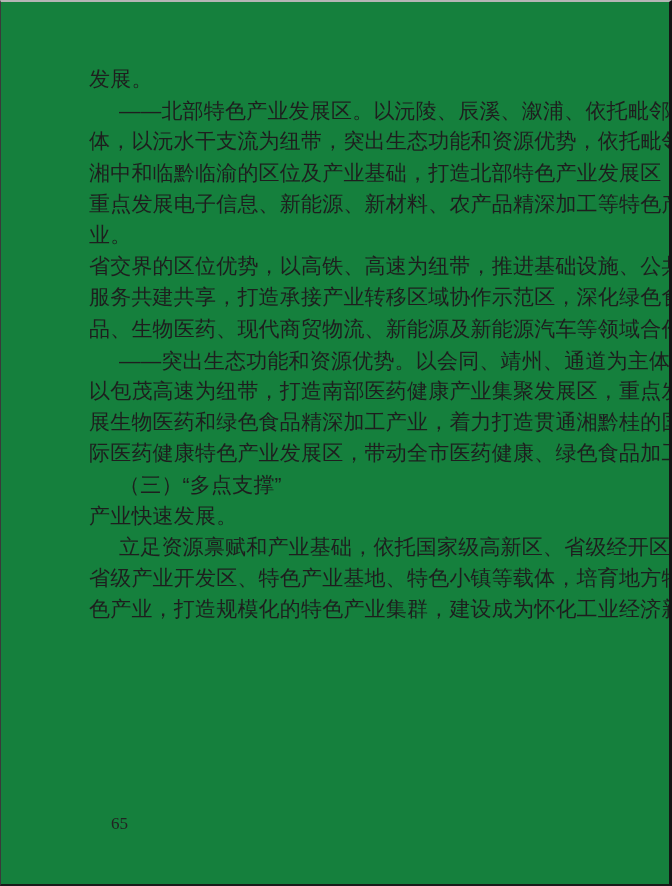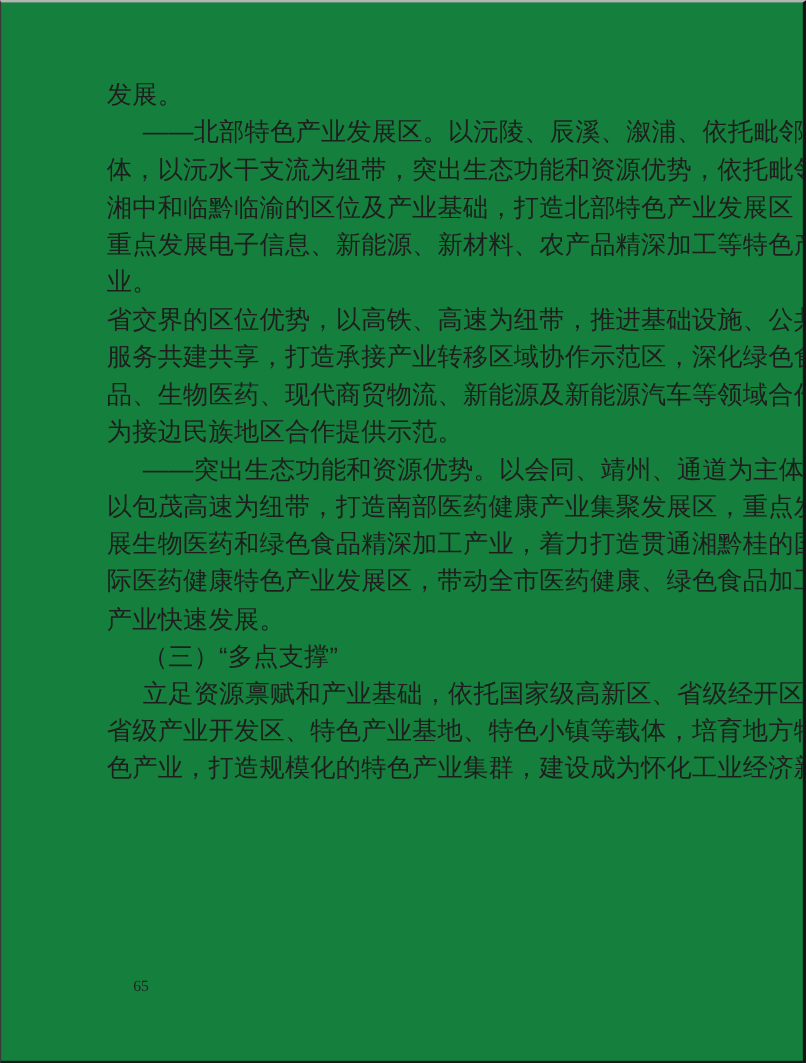--- a/index.html
+++ b/index.html
@@ -46,44 +46,43 @@
     text-indent: 30px;
   }
   .b {
     font-family: "Liberation Sans", "DejaVu Sans", sans-serif;
     font-weight: 400;
   }
   .pagenum {
     position: absolute;
     left: 110px;
     top: 812px;
-    font-size: 13px;
+    font-size: 17px;
     color: #222222;
     font-family: "Liberation Serif", "DejaVu Serif", serif;
   }
 </style>
 </head>
 <body>
 
 <div class="page">
   <div class="textblock">
       <div class="line end"><span>发展。</span></div>
       <div class="line indent"><span class="b">——北部特色产业发展区。</span><span>以沅陵、辰溪、溆浦、依托毗邻</span></div>
       <div class="line"><span>体，以沅水干支流为纽带，突出生态功能和资源优势，依托毗邻</span></div>
       <div class="line"><span>湘中和临黔临渝的区位及产业基础，打造北部特色产业发展区，</span></div>
       <div class="line"><span>重点发展电子信息、新能源、新材料、农产品精深加工等特色产</span></div>
       <div class="line end"><span>业。</span></div>
       <div class="line"><span>省交界的区位优势，以高铁、高速为纽带，推进基础设施、公共</span></div>
       <div class="line"><span>服务共建共享，打造承接产业转移区域协作示范区，深化绿色食</span></div>
       <div class="line"><span>品、生物医药、现代商贸物流、新能源及新能源汽车等领域合作，</span></div>
-      <div class="line end"><span>为接边民族地区合作提供示范。</span></div>
       <div class="line indent"><span class="b">——突出生态功能和资源优势。</span><span>以会同、靖州、通道为主体，</span></div>
       <div class="line"><span>以包茂高速为纽带，打造南部医药健康产业集聚发展区，重点发</span></div>
       <div class="line"><span>展生物医药和绿色食品精深加工产业，着力打造贯通湘黔桂的国</span></div>
       <div class="line"><span>际医药健康特色产业发展区，带动全市医药健康、绿色食品加工</span></div>
+      <div class="line indent end"><span class="b">（三）“多点支撑”</span></div>
       <div class="line end"><span>产业快速发展。</span></div>
-      <div class="line indent end"><span class="b">（三）“多点支撑”</span></div>
       <div class="line indent"><span>立足资源禀赋和产业基础，依托国家级高新区、省级经开区、</span></div>
       <div class="line"><span>省级产业开发区、特色产业基地、特色小镇等载体，培育地方特</span></div>
       <div class="line"><span>色产业，打造规模化的特色产业集群，建设成为怀化工业经济新</span></div>
     </div>
   <div class="pagenum">65</div>
 </div>
 
 </body></html>

